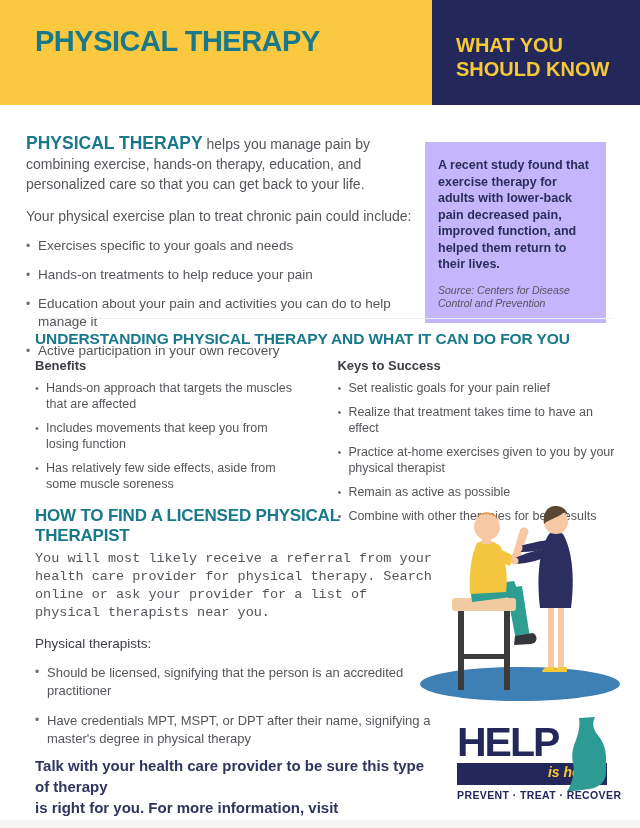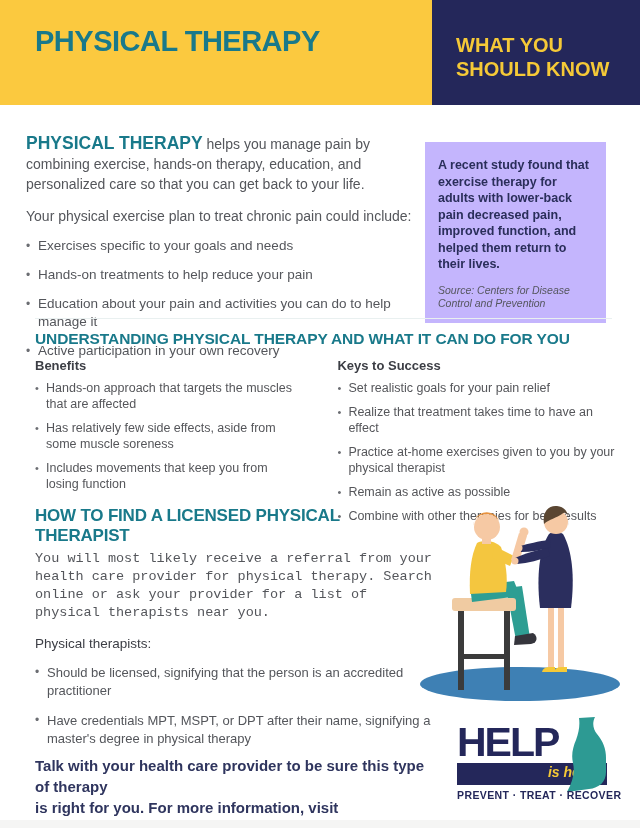--- a/index.html
+++ b/index.html
@@ -95,22 +95,22 @@
 
 <div class="rule"></div>
 
 <div class="understanding">
   <h2>UNDERSTANDING PHYSICAL THERAPY AND WHAT IT CAN DO FOR YOU</h2>
   <div class="cols">
     <div class="col-left">
       <p class="col-title">Benefits</p>
       <ul>
         <li>Hands-on approach that targets the muscles that are affected</li>
+        <li>Includes movements that keep you from losing function</li>
         <li>Has relatively few side effects, aside from some muscle soreness</li>
-        <li>Includes movements that keep you from losing function</li>
       </ul>
     </div>
     <div class="col-right">
       <p class="col-title">Keys to Success</p>
       <ul>
         <li>Set realistic goals for your pain relief</li>
         <li>Realize that treatment takes time to have an effect</li>
         <li>Practice at-home exercises given to you by your physical therapist</li>
         <li>Remain as active as possible</li>
         <li>Combine with other therapies for best results</li>

